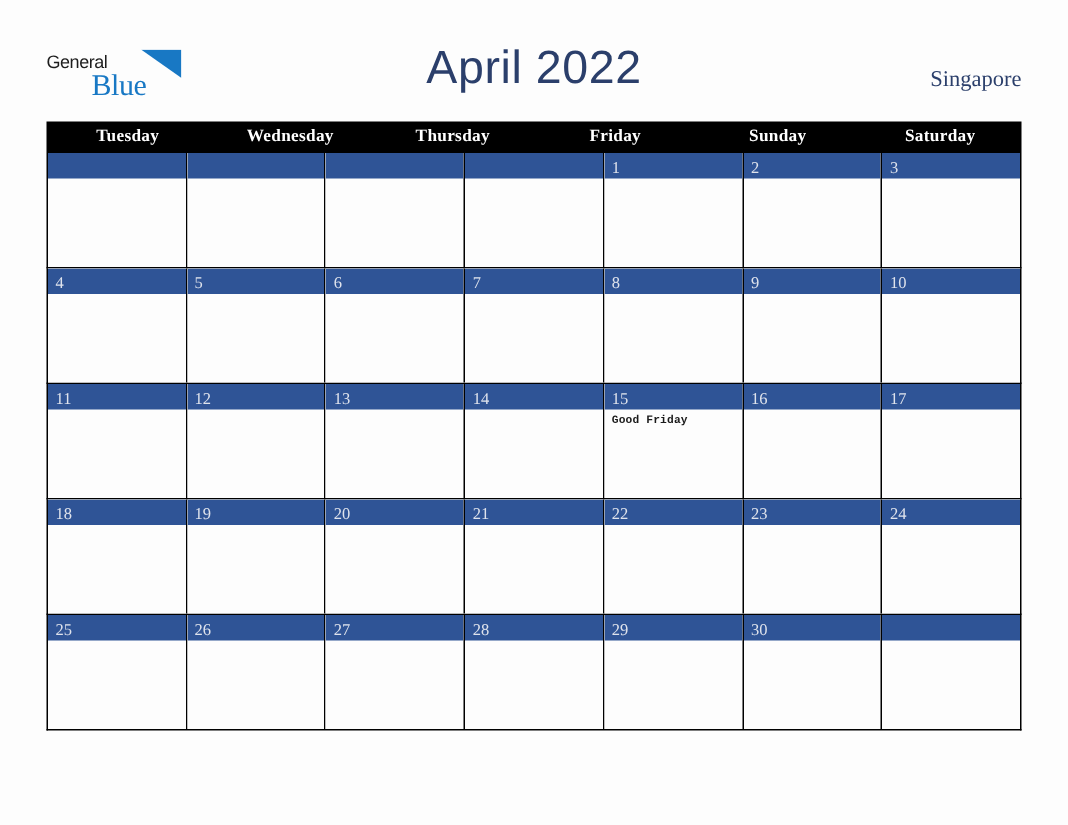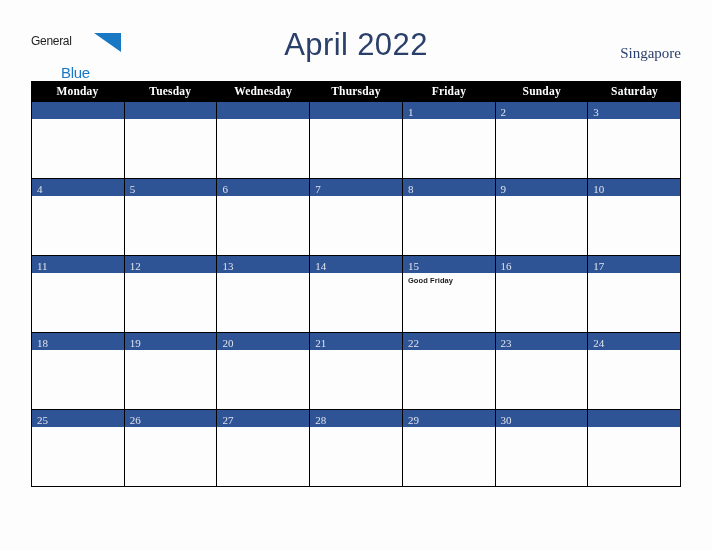--- a/index.html
+++ b/index.html
@@ -49,23 +49,23 @@
     left: 63px;
     top: 3px;
     width: 27px;
     height: 19px;
     overflow: hidden;
   }
   .logo-flag svg { display: block; }
   .logo-blue {
     position: absolute;
     left: 30px;
-    top: 32px;
-    font-family: Liberation Sans, sans-serif;
-    font-size: 15px;
+    top: 16px;
+    font-family: Liberation Serif, serif;
+    font-size: 20px;
     color: #1878c4;
     letter-spacing: -0.3px;
     line-height: 22px;
     white-space: nowrap;
   }
 
   
   .cal-title {
     position: absolute;
     left: 0;
@@ -145,21 +145,21 @@
     color: #dfe3ec;
     font-family: "Liberation Serif", "DejaVu Serif", serif;
     font-size: 11px;
     line-height: 17px;
     display: inline-block;
   }
   .day-body {
     padding: 3px 4px 0 5px;
   }
   .event {
-    font-family: Liberation Sans, sans-serif;
+    font-family: Liberation Mono, monospace;
     font-weight: bold;
     font-size: 7.5px;
     color: #1a1a1a;
     line-height: 10px;
     letter-spacing: 0.1px;
   }
 </style>
 </head>
 <body>
 
@@ -177,21 +177,20 @@
 
   <div class="cal-title">April 2022</div>
 
   <div class="cal-country">Singapore</div>
 
 </div>
 
 <div class="calendar">
 
   <div class="weekday-row">
-    <div class="weekday-cell">Monday</div>
     <div class="weekday-cell">Tuesday</div>
     <div class="weekday-cell">Wednesday</div>
     <div class="weekday-cell">Thursday</div>
     <div class="weekday-cell">Friday</div>
     <div class="weekday-cell">Sunday</div>
     <div class="weekday-cell">Saturday</div>
   </div>
 
   <div id="weeks-container">
       <div class="week-row first-week">

